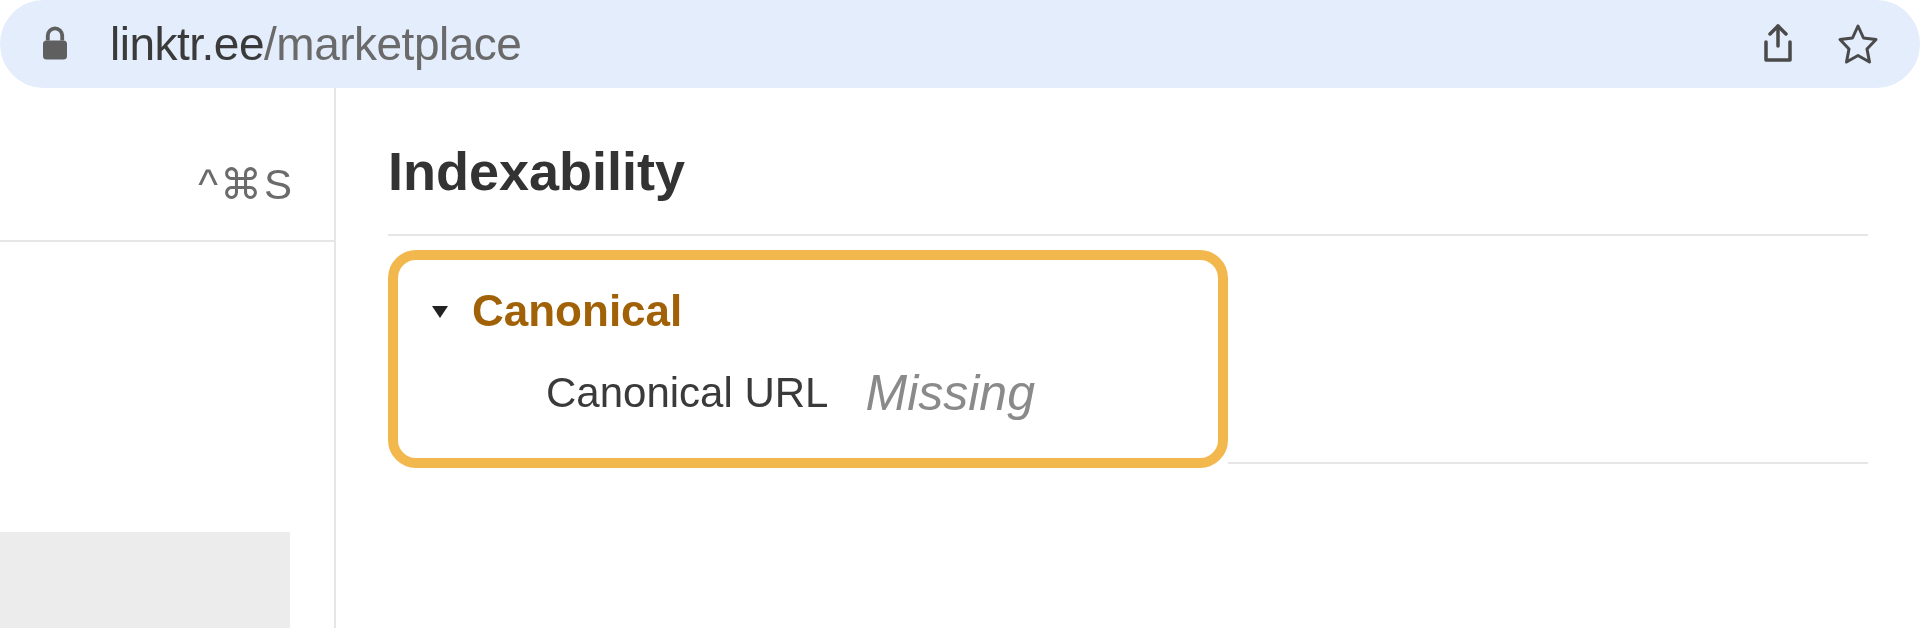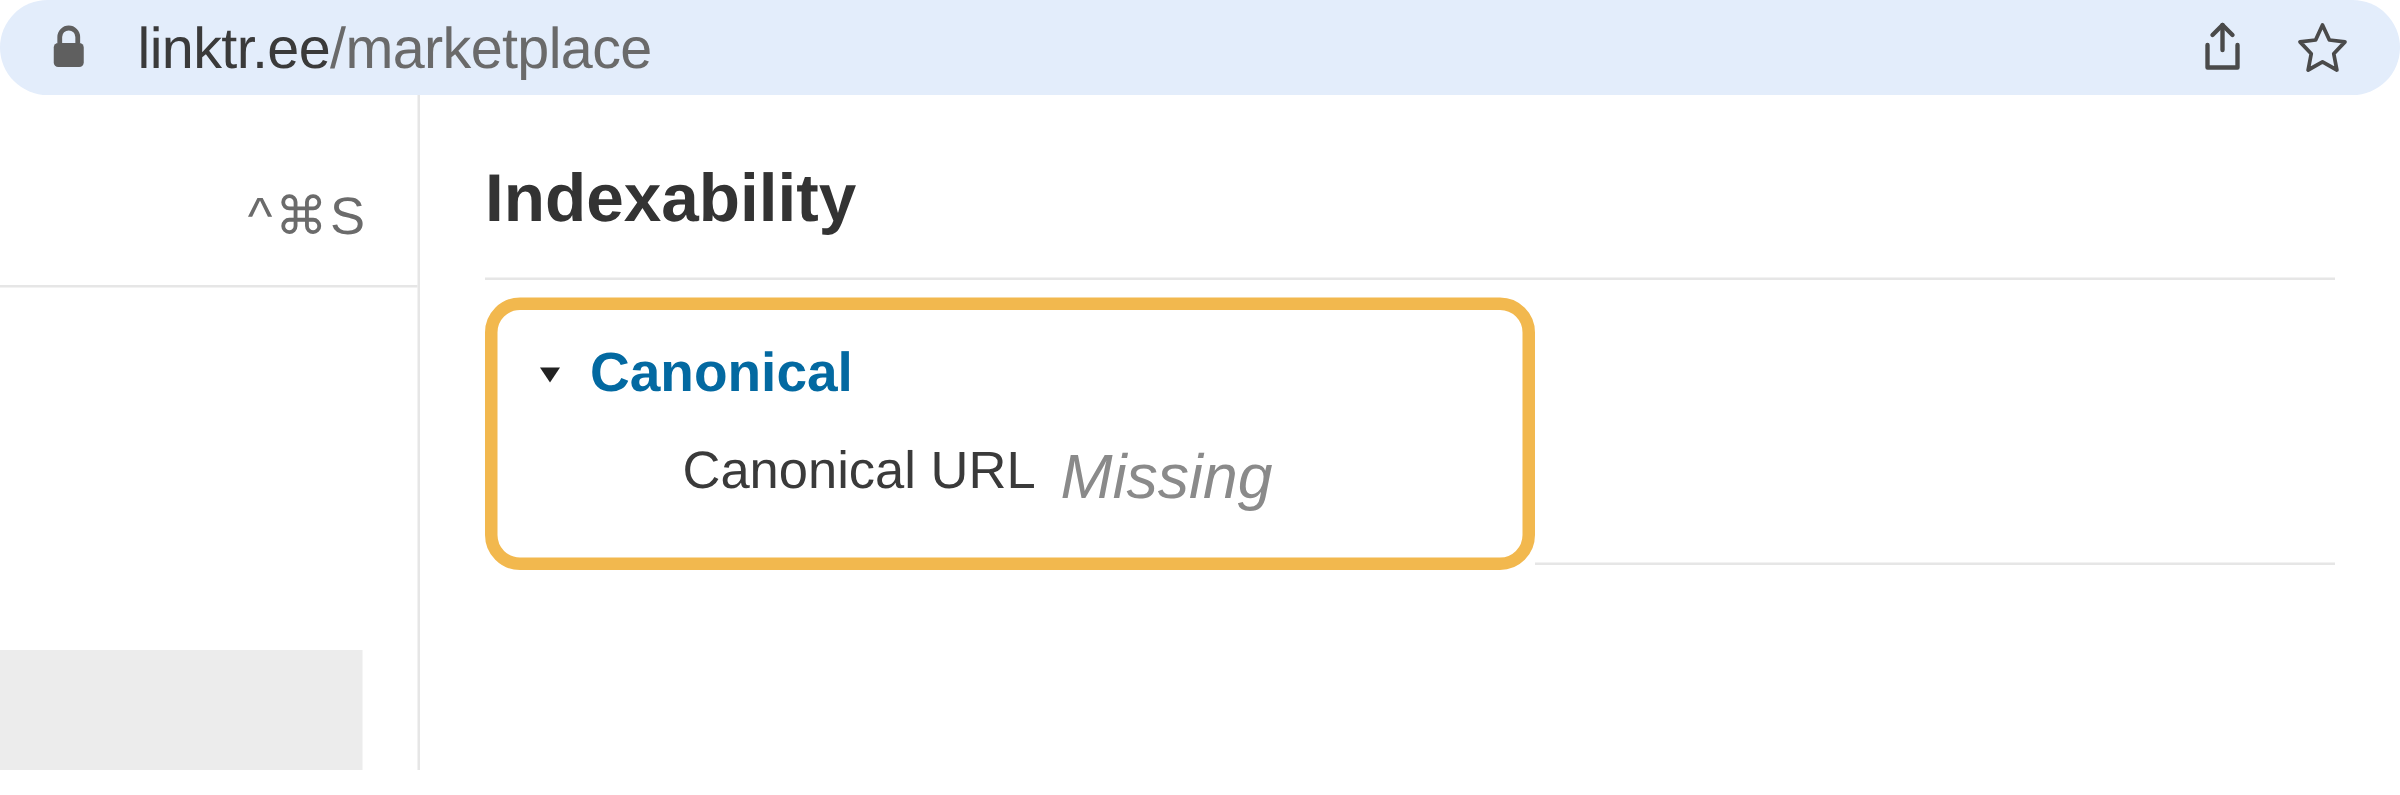--- a/index.html
+++ b/index.html
@@ -9,21 +9,21 @@
     }
     body {
       font-family: -apple-system, BlinkMacSystemFont, "Segoe UI", Helvetica, Arial, sans-serif;
       width: 1920px;
       height: 636px;
       background: #ffffff;
       overflow: hidden;
     }
     .address-bar {
       width: 100%;
-      height: 76px;
+      height: 88px;
       background: #e3edfb;
       border-radius: 48px;
       display: flex;
       align-items: center;
       padding: 0 40px;
     }
     .lock-icon {
       width: 30px;
       height: 36px;
       margin-right: 40px;
@@ -114,27 +114,27 @@
       gap: 20px;
       margin-bottom: 28px;
     }
     .triangle-icon {
       width: 24px;
       height: 24px;
     }
     .group-title {
       font-size: 44px;
       font-weight: 700;
-      color: #0369a1;
+      color: #a16207;
     }
     .property-row {
       display: flex;
-      align-items: flex-start;
+      align-items: center;
       padding-left: 118px;
-      gap: 20px;
+      gap: 37px;
     }
     .property-label {
       font-size: 42px;
       color: #3a3a3a;
     }
     .property-value {
       font-size: 50px;
       font-style: italic;
       color: #8a8a8a;
     }

